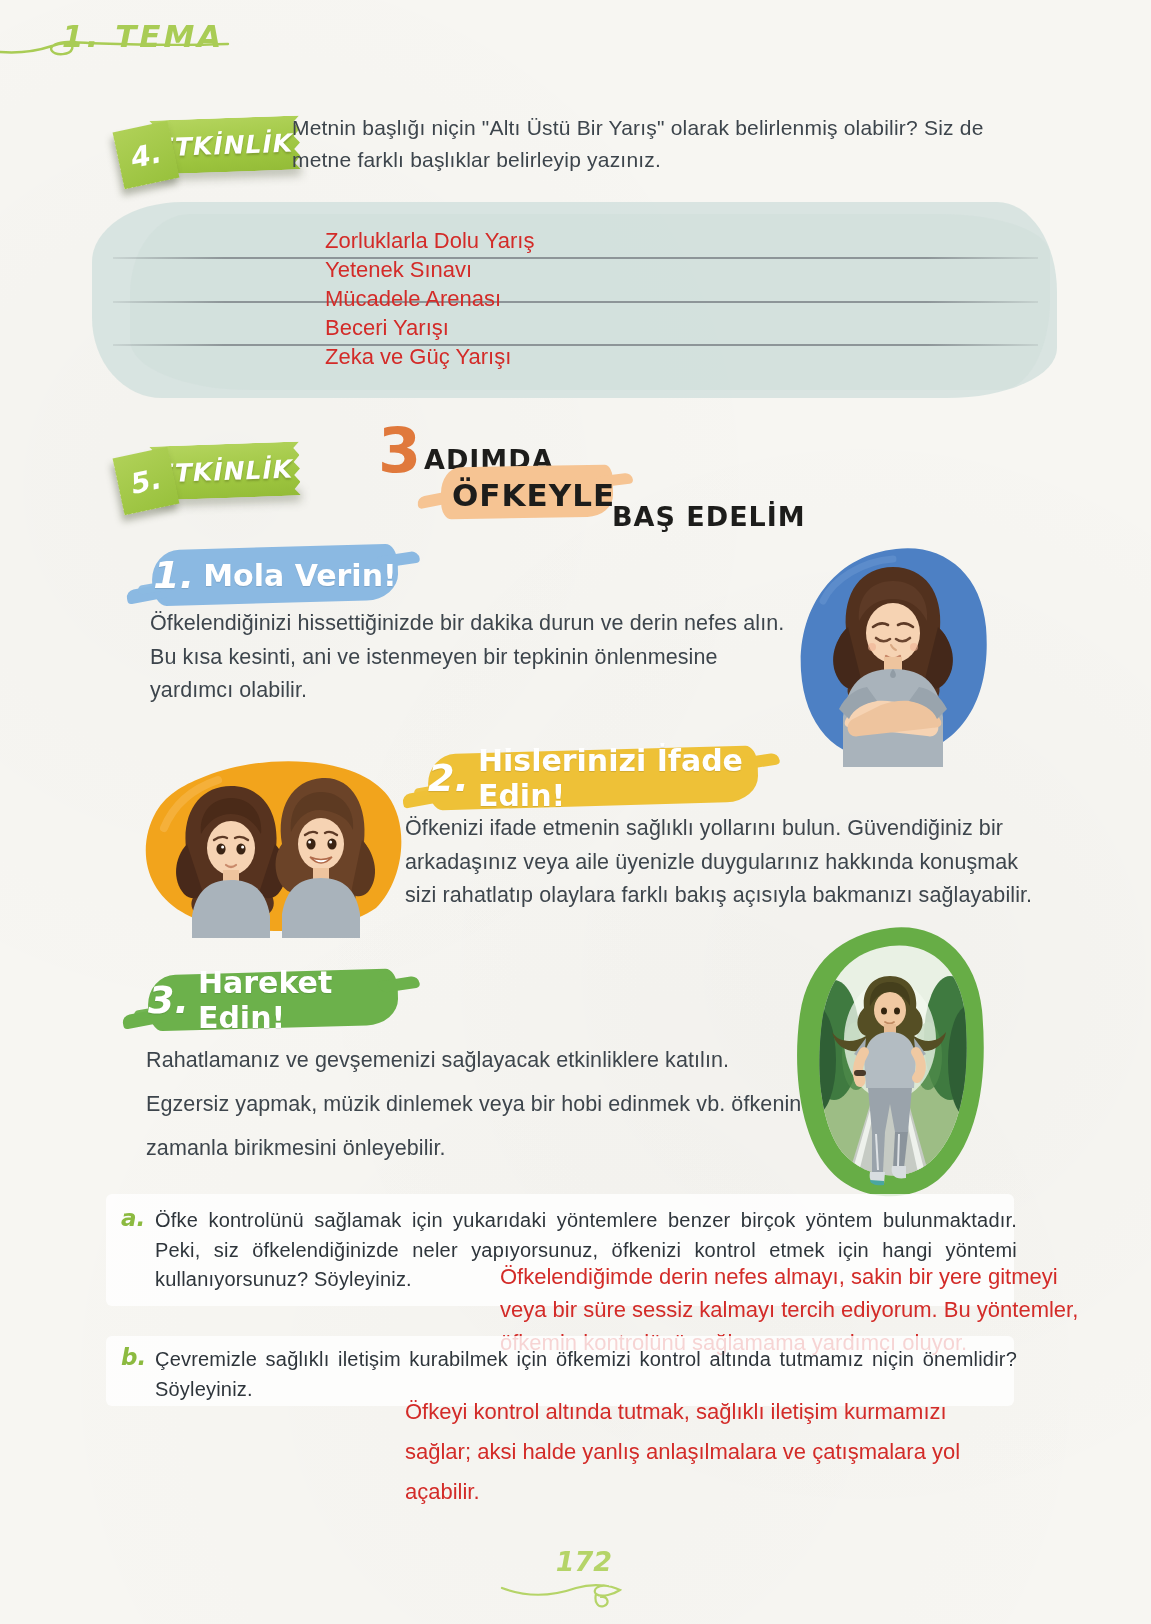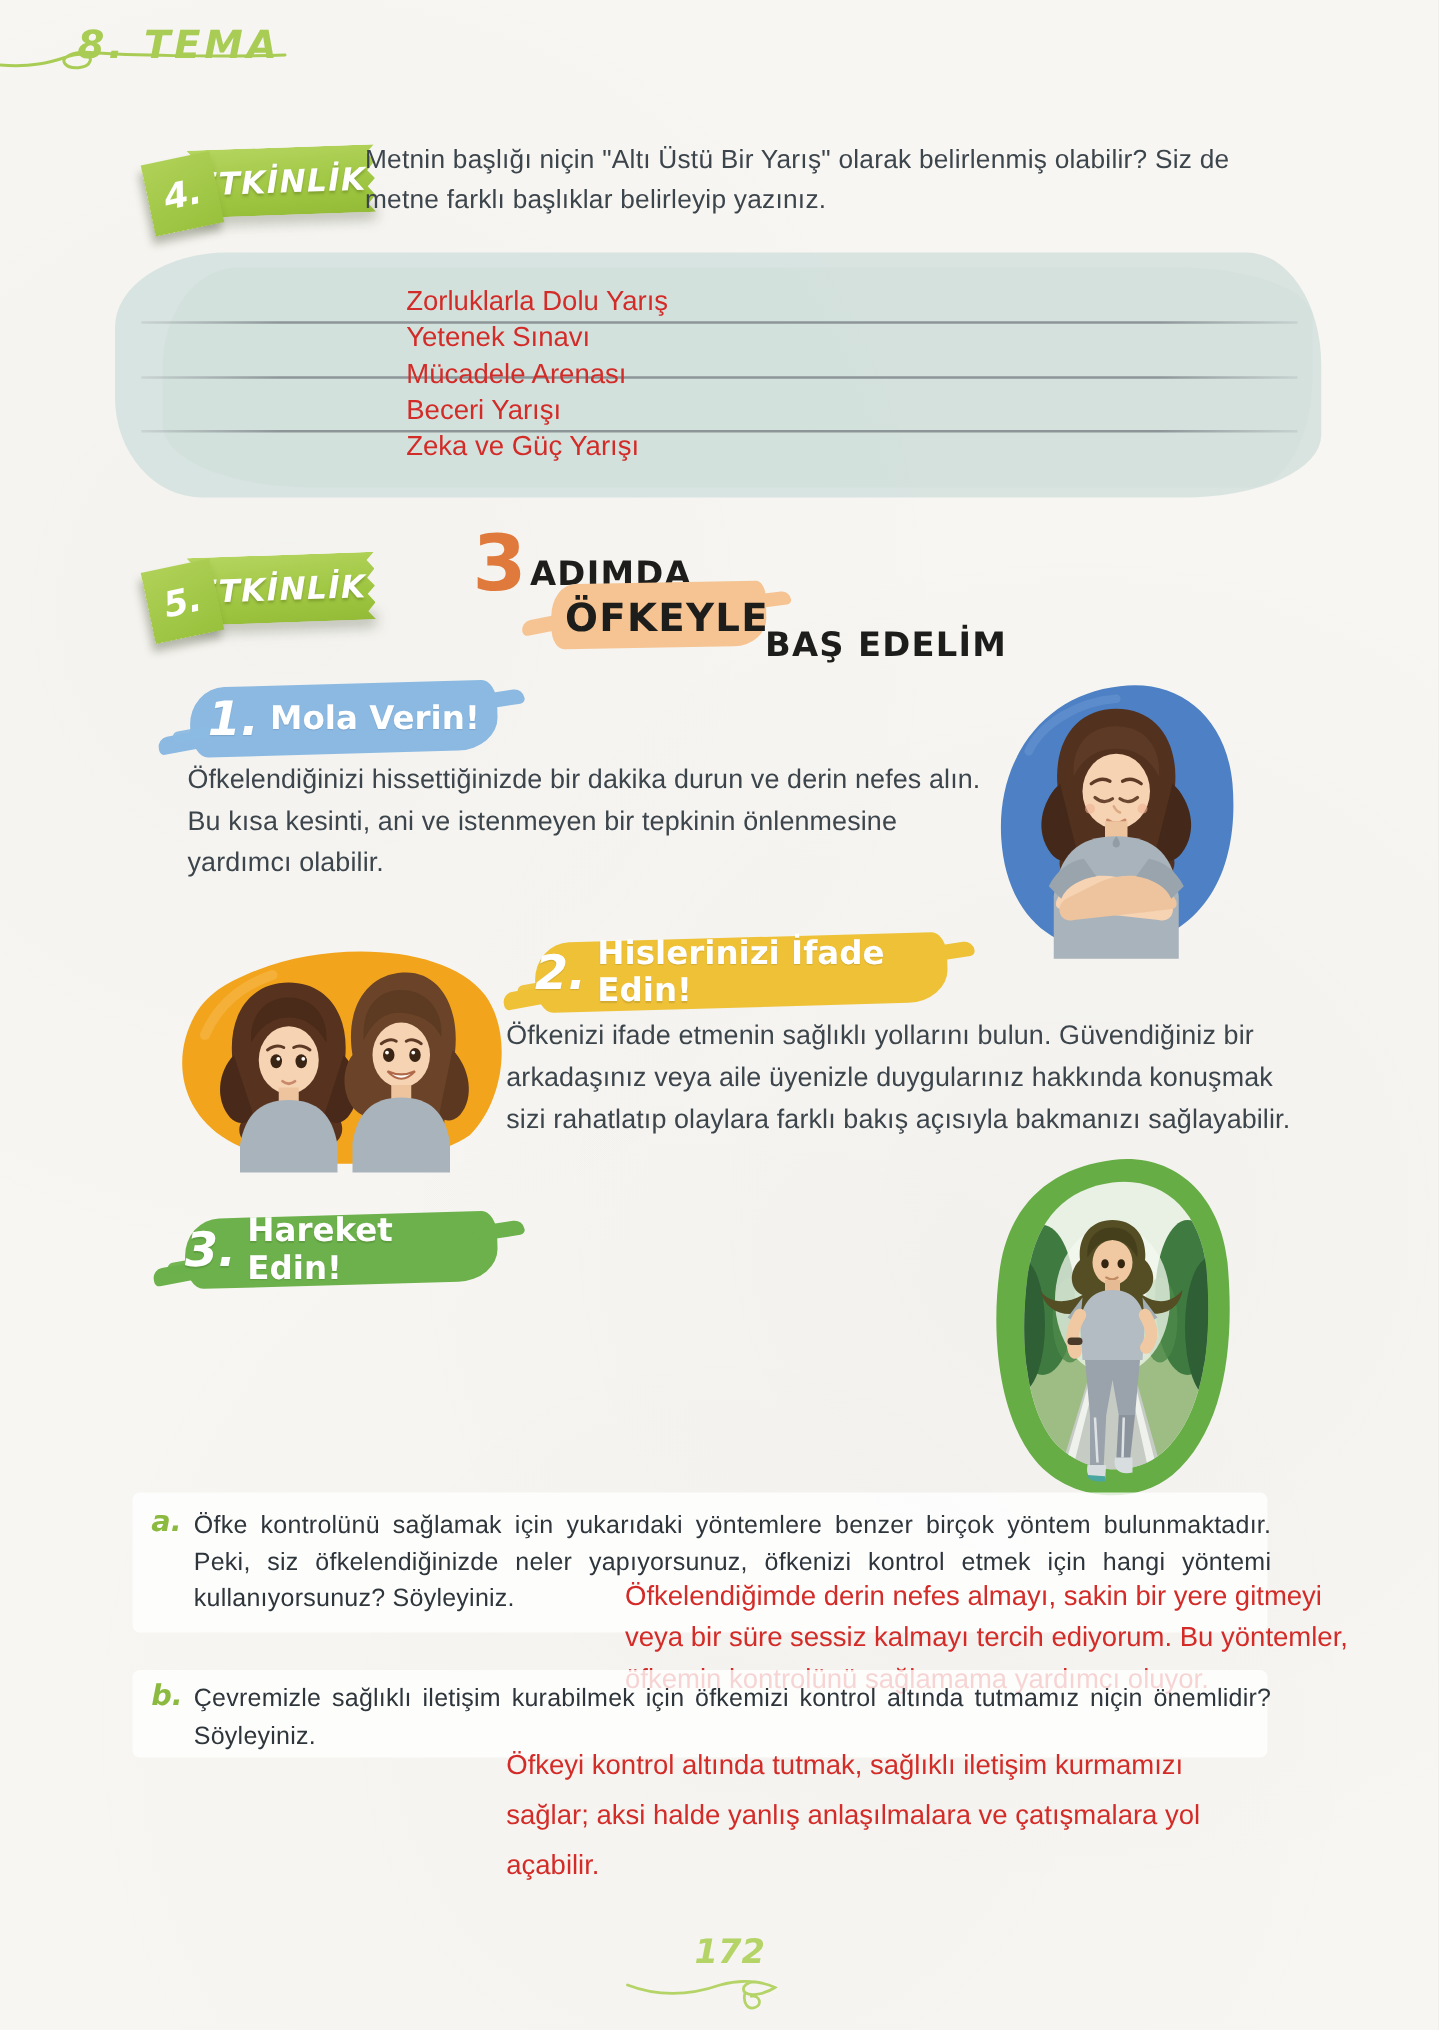--- a/index.html
+++ b/index.html
@@ -96,21 +96,21 @@
   .brush-bg::after { content:""; position:absolute; right:-22px; top:10px; width:42px; height:12px;
     background:var(--c); border-radius:2px 8px 4px 10px; transform:rotate(-7deg); }
   .brush-dash { position:absolute; left:-14px; top:36px; width:34px; height:9px;
     background:var(--c); border-radius:6px; transform:rotate(-10deg); opacity:.95;}
   .brush-inner {
     position:absolute; inset:0; display:flex; align-items:center; justify-content:center; gap:9px;
     color:#fff; font-family:"DejaVu Sans", sans-serif; font-weight:bold;
     text-shadow:0 1px 1px rgba(0,0,0,.12);
   }
   .step-num { font-size:38px; font-style:italic; }
-  .step-title { font-size:26px; }
+  .step-title { font-size:30px; }
 
   .step-body { color:#3d454c; font-size:21.5px; line-height:33.5px; letter-spacing:.1px; }
 
   
   .illu { overflow:visible; }
 
   
   .qbox { background:rgba(255,255,255,.8); border-radius:6px; }
   .qletter { color:#8cba40; font-family:"DejaVu Sans", sans-serif; font-size:23px; font-weight:bold; font-style:italic; }
   .qtext { color:#2e353b; font-size:20px; line-height:29.5px; text-align:justify; letter-spacing:.2px; }
@@ -122,21 +122,21 @@
   .pageflourish { left:498px; top:1576px; }
 </style>
 </head>
 <body>
 
 <div id="page">
 
   <svg class="abs theme-doodle" width="230" height="40" viewBox="0 0 230 40">
     <path d="M0 24 C 25 26, 40 22, 52 18 C 66 13, 74 16, 72 21 C 70 27, 56 28, 52 23 C 48 18, 58 13, 72 14 C 100 16, 170 18, 228 16" fill="none" stroke="#a9cc55" stroke-width="2.4" stroke-linecap="round"></path>
   </svg>
-  <div class="abs theme-title">8. TEMA</div>
+  <div class="abs theme-title">1. TEMA</div>
 
   <div class="abs badge" style="left:112px; top:108px;">
     <div class="badge-shadow"></div>
     <div class="badge-ribbon">ETKİNLİK</div>
     <div class="badge-num">4.</div>
   </div>
 
   <div class="abs instr instr4">Metnin başlığı niçin "Altı Üstü Bir Yarış" olarak belirlenmiş olabilir? Siz de metne farklı başlıklar belirleyip yazınız.</div>
 
   <div class="abs wash"></div>
@@ -250,20 +250,21 @@
   <div class="abs step-body" style="left:405px; top:812px; width:628px;">Öfkenizi ifade etmenin sağlıklı yollarını bulun. Güvendiğiniz bir arkadaşınız veya aile üyenizle duygularınız hakkında konuşmak sizi rahatlatıp olaylara farklı bakış açısıyla bakmanızı sağlayabilir.</div>
 
   <div class="abs brush" style="left:148px; top:972px; width:250px; --c:#6cb14b;">
     <div class="brush-bg"></div>
     <div class="brush-dash"></div>
     <div class="brush-inner">
       <span class="step-num">3.</span>
       <span class="step-title">Hareket Edin!</span>
     </div>
   </div>
+  <div class="abs step-body" style="left:146px; top:1038px; width:668px; line-height:44px;">Rahatlamanız ve gevşemenizi sağlayacak etkinliklere katılın. Egzersiz yapmak, müzik dinlemek veya bir hobi edinmek vb. öfkenin zamanla birikmesini önleyebilir.</div>
 
   <svg class="abs illu" style="left:786px; top:920px;" width="206" height="280" viewBox="0 0 206 280">
     <path d="M104 8 C152 2 190 34 196 90 C202 156 194 224 152 260 C120 286 68 280 42 248 C14 214 6 150 14 94 C22 42 56 14 104 8 Z" fill="#67ad46"></path>
     <defs>
       <clipPath id="scene3">
         <path d="M104 26 C144 21 174 48 179 94 C184 150 178 212 144 242 C118 264 78 258 56 232 C34 204 30 150 36 102 C42 56 66 31 104 26 Z"></path>
       </clipPath>
     </defs>
     <g clip-path="url(#scene3)">
       <rect x="20" y="16" width="170" height="260" fill="#e9f1e4"></rect>

